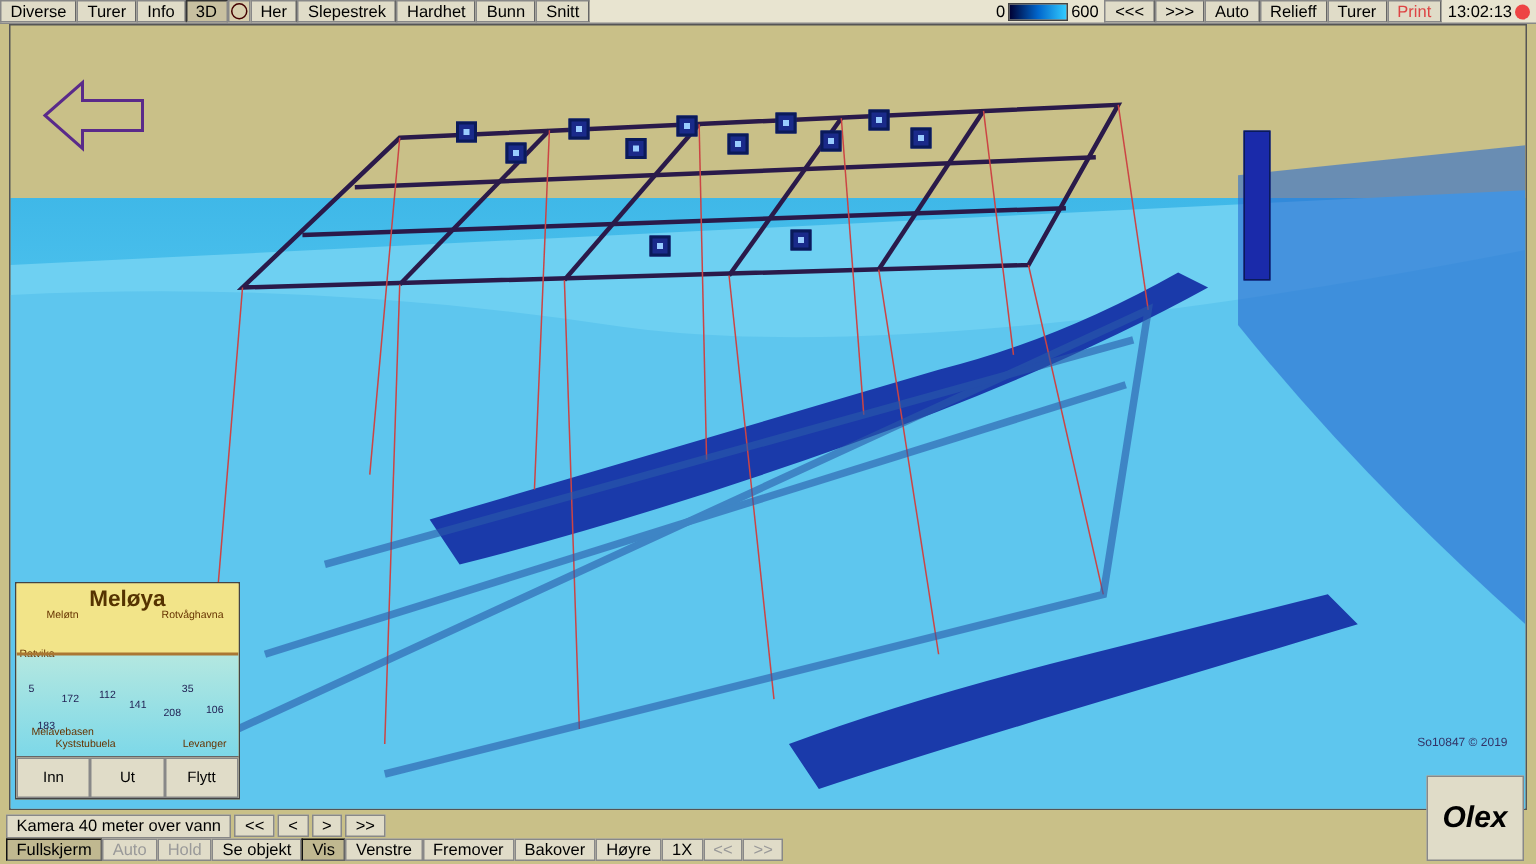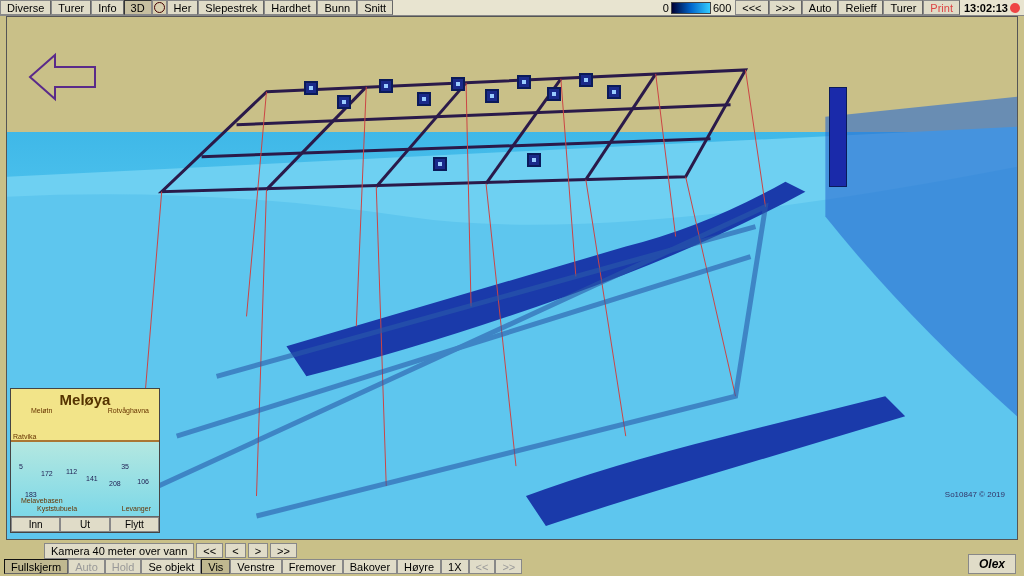--- a/index.html
+++ b/index.html
@@ -62,21 +62,21 @@
   font-size: 11px;
 }
 .depth-bar {
   width: 40px; height: 12px;
   background: linear-gradient(to right, #003, #06c, #3cf);
   border: 1px solid #444;
 }
 .clock {
   padding: 0 4px;
   font-size: 11px;
-  font-weight: bold;
+  font-weight: normal;
   display: flex;
   align-items: center;
   gap: 2px;
 }
 .clock-sun {
   width: 10px; height: 10px;
   background: #e44;
   border-radius: 50%;
 }
 .viewport {
@@ -160,21 +160,21 @@
 .minimap-coast {
   position: absolute;
   top: 40%;
   left: 0;
   right: 0;
   height: 2px;
   background: #aa7733;
 }
 .minimap-bottom {
   display: flex;
-  height: 16px;
+  height: 28px;
   border-top: 1px solid #666;
 }
 .minimap-bottom button {
   flex: 1;
   font-size: 10px;
   background: #e0dcc8;
   border: 1px solid #888;
   cursor: pointer;
 }
 .bottombar {
@@ -184,21 +184,20 @@
   right: 4px;
   height: 34px;
   display: flex;
   flex-direction: column;
 }
 .camera-row {
   display: flex;
   align-items: center;
   gap: 2px;
   height: 17px;
-  margin-left: 40px;
 }
 .camera-label {
   background: #e0dcc8;
   border: 1px solid #888;
   padding: 1px 6px;
   font-size: 11px;
 }
 .small-btn {
   background: #e0dcc8;
   border: 1px solid #888;
@@ -212,26 +211,26 @@
 .nav-row {
   display: flex;
   align-items: flex-start;
   gap: 0;
   height: 17px;
 }
 .logo {
   position: absolute;
   right: 8px;
   bottom: 2px;
-  font-size: 12px;
+  font-size: 20px;
   font-weight: bold;
   font-style: italic;
   background: #e0dcc8;
   border: 1px solid #888;
-  padding: 2px 10px;
+  padding: 16px 10px;
 }
 .copyright {
   position: absolute;
   right: 12px;
   bottom: 40px;
   font-size: 8px;
   color: #336;
 }
 </style>
 </head>

